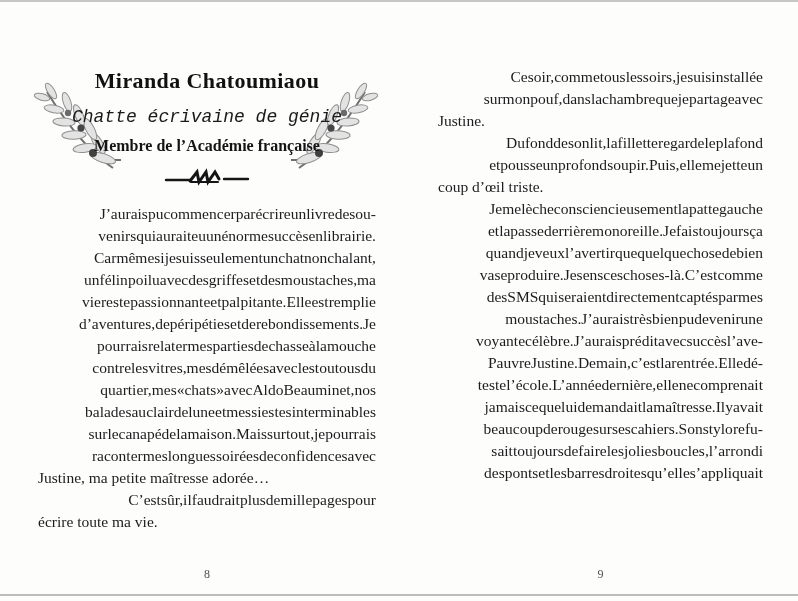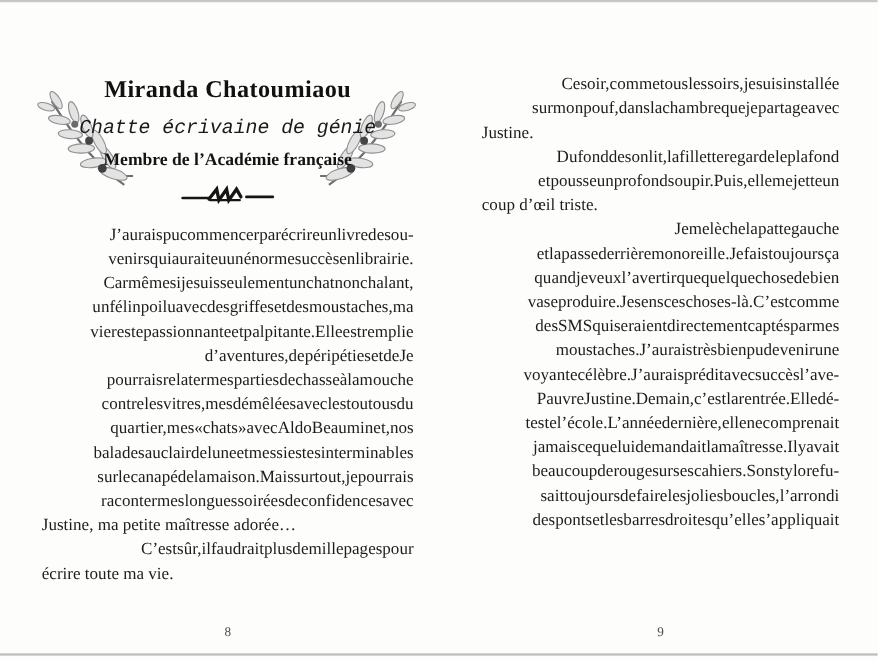--- a/index.html
+++ b/index.html
@@ -163,20 +163,21 @@
             <span>Elle</span>
             <span>est</span>
             <span>remplie</span>
           </div>
           <div class="line just">
             <span>d’aventures,</span>
             <span>de</span>
             <span>péripéties</span>
             <span>et</span>
             <span>de</span>
+            <span>rebondissements.</span>
             <span>Je</span>
           </div>
           <div class="line just">
             <span>pourrais</span>
             <span>relater</span>
             <span>mes</span>
             <span>parties</span>
             <span>de</span>
             <span>chasse</span>
             <span>à</span>
@@ -311,20 +312,21 @@
             <span>jette</span>
             <span>un</span>
           </div>
           <div class="line">coup d’œil triste.</div>
         </div>
         <div>
           <div class="line indent just">
             <span>Je</span>
             <span>me</span>
             <span>lèche</span>
+            <span>consciencieusement</span>
             <span>la</span>
             <span>patte</span>
             <span>gauche</span>
           </div>
           <div class="line just">
             <span>et</span>
             <span>la</span>
             <span>passe</span>
             <span>derrière</span>
             <span>mon</span>

